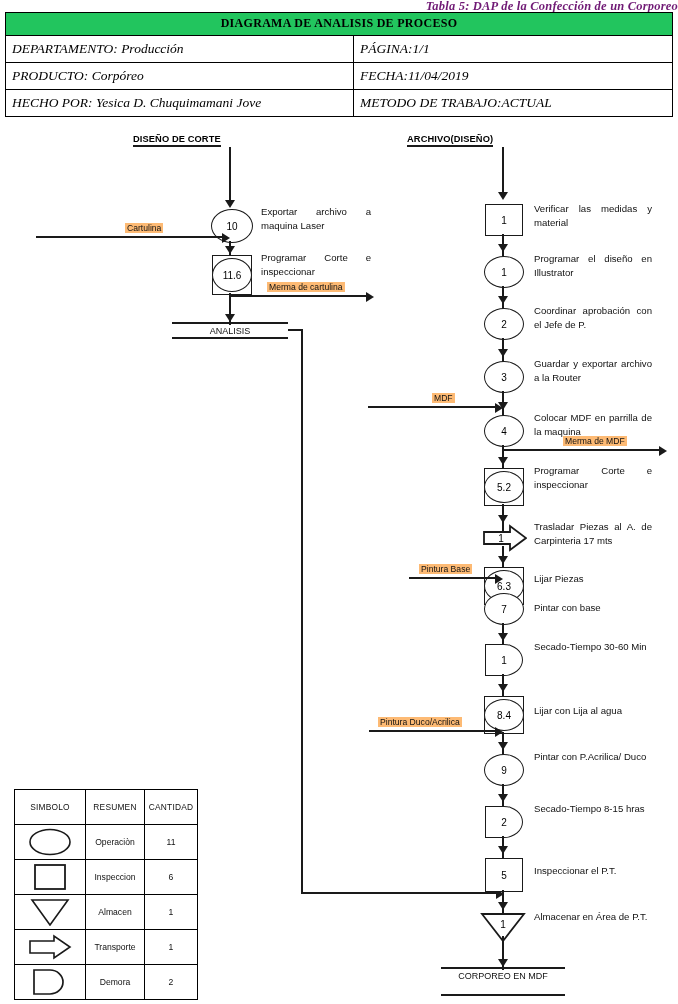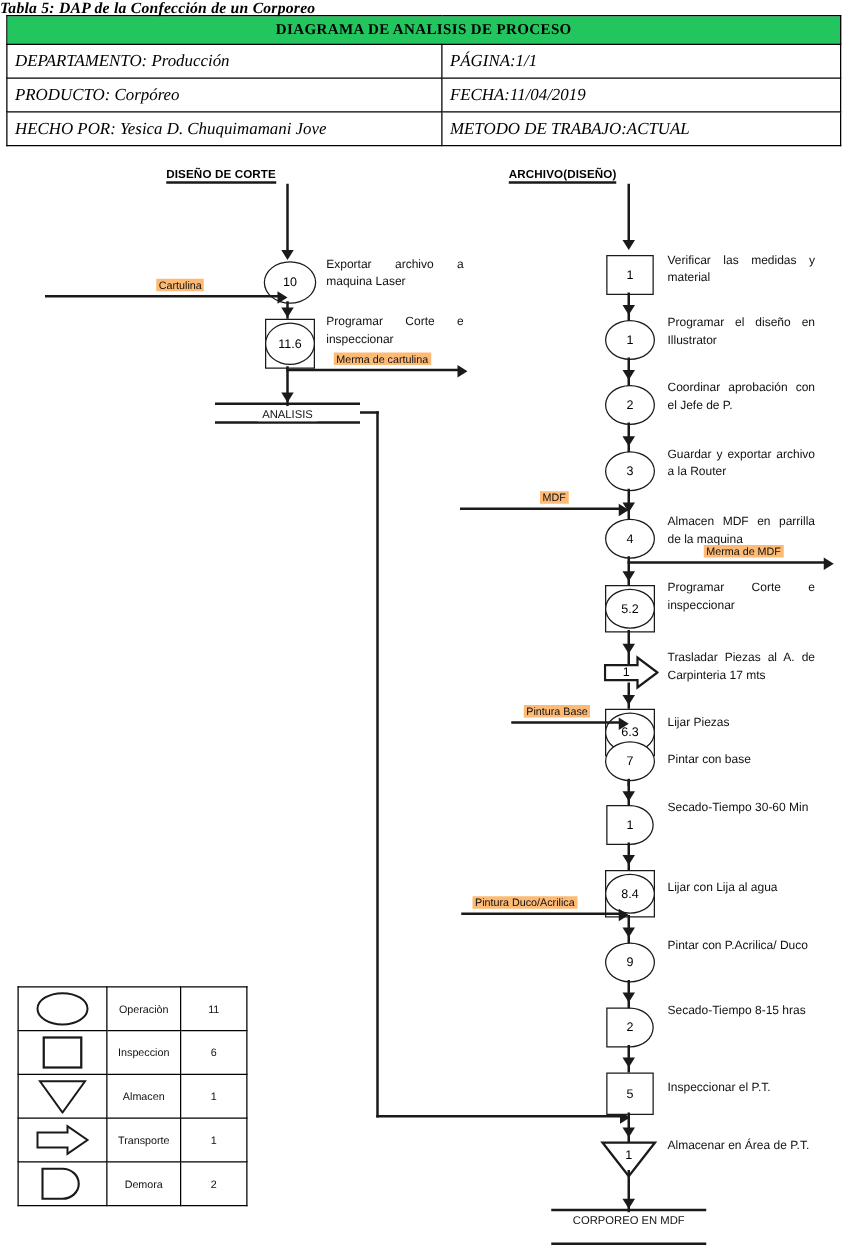--- a/index.html
+++ b/index.html
@@ -1,22 +1,22 @@
 <!DOCTYPE html>
 <html><head>
 <meta charset="utf-8">
 <style>
   html,body{margin:0;padding:0;background:#ffffff;}
   body{width:678px;height:1004px;position:relative;overflow:hidden;
        font-family:"Liberation Sans",sans-serif;color:#000;}
 
   
-  .caption{position:absolute;left:0;top:-1px;width:678px;text-align:left;
+  .caption{position:absolute;left:0;top:-1px;width:678px;text-align:right;
            font-family:"Liberation Serif",serif;font-style:italic;font-weight:bold;
-           font-size:12.5px;color:#000000;letter-spacing:.2px;}
+           font-size:12.5px;color:#701a75;letter-spacing:.2px;}
 
   
   .hdr{position:absolute;left:5px;top:12px;width:668px;
        border-collapse:collapse;font-family:"Liberation Serif",serif;}
   .hdr td{border:1px solid #000;padding:3px 6px;font-size:13.5px;vertical-align:middle;}
   .hdr .band{background:#22c55e;text-align:center;font-weight:bold;font-size:12px;
              letter-spacing:.3px;padding:3px 0 4px;}
   .hdr .c1{width:335px;}
   .hdr .row td{height:20px;font-style:italic;}
 
@@ -182,21 +182,21 @@
   <div class="ln vl" style="left:502px;top:275px;height:27px;"></div>
   <div class="ar-d" style="left:498px;top:286px;"></div>
 
   <div class="ln hl" style="left:368px;top:290px;width:131px;"></div>
   <div class="ar-r" style="left:495px;top:287px;"></div>
   <div class="elabel" style="left:432px;top:277px;">MDF</div>
 
   <div class="node op" style="left:484px;top:299px;width:38px;height:30px;">
     <span>4</span>
   </div>
-  <div class="nlabel" style="left:534px;top:295px;width:118px;">Almacen MDF en parrilla de la maquina</div>
+  <div class="nlabel" style="left:534px;top:295px;width:118px;">Colocar MDF en parrilla de la maquina</div>
 
   <div class="ln vl" style="left:502px;top:329px;height:28px;"></div>
   <div class="ar-d" style="left:498px;top:341px;"></div>
 
   <div class="ln hl" style="left:502px;top:333px;width:160px;"></div>
   <div class="ar-r" style="left:659px;top:330px;"></div>
   <div class="elabel" style="left:563px;top:320px;">Merma de MDF</div>
 
   <div class="combo-box" style="left:484px;top:352px;width:38px;height:36px;"></div>
   <div class="node op" style="left:484px;top:355px;width:38px;height:30px;border:1.6px solid #1a1a1a;">
@@ -320,20 +320,25 @@
   <div class="bar" style="left:441px;top:851px;width:124px;height:29px;">
     <div class="top"></div>
     <div class="bot"></div>
     <span class="t" style="margin-top:3px;">CORPOREO EN MDF</span>
   </div>
 
 </div>
 
 <table class="legend">
   <tbody>
+      <tr>
+    <th class="sym hcell">SIMBOLO</th>
+    <th class="res hcell">RESUMEN</th>
+    <th class="qty hcell">CANTIDAD</th>
+  </tr>
 
   <tr>
     <td class="sym">
       <div class="symwrap">
         <svg width="44" height="28" viewBox="0 0 44 28">
               <ellipse cx="22" cy="14" rx="20" ry="12.5" fill="#fff" stroke="#1a1a1a" stroke-width="1.6"></ellipse>
             </svg>
       </div>
     </td>
     <td class="res">Operaciòn</td>

